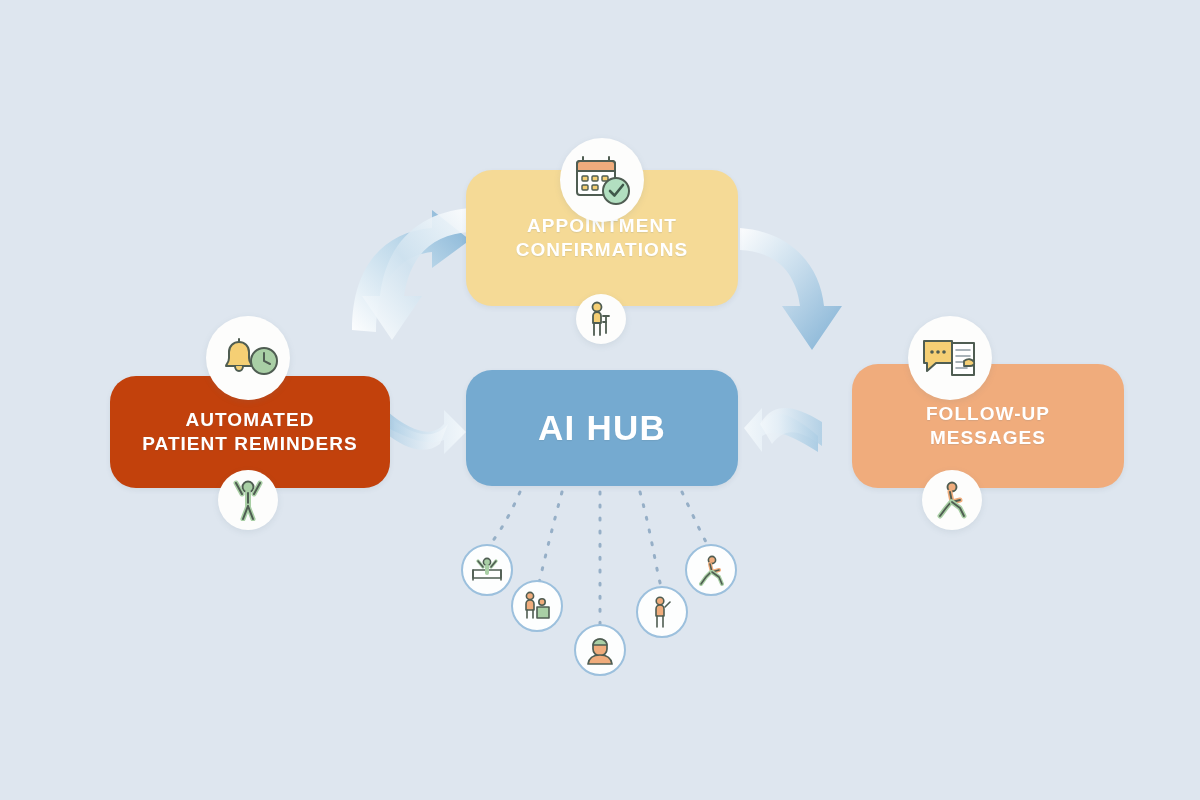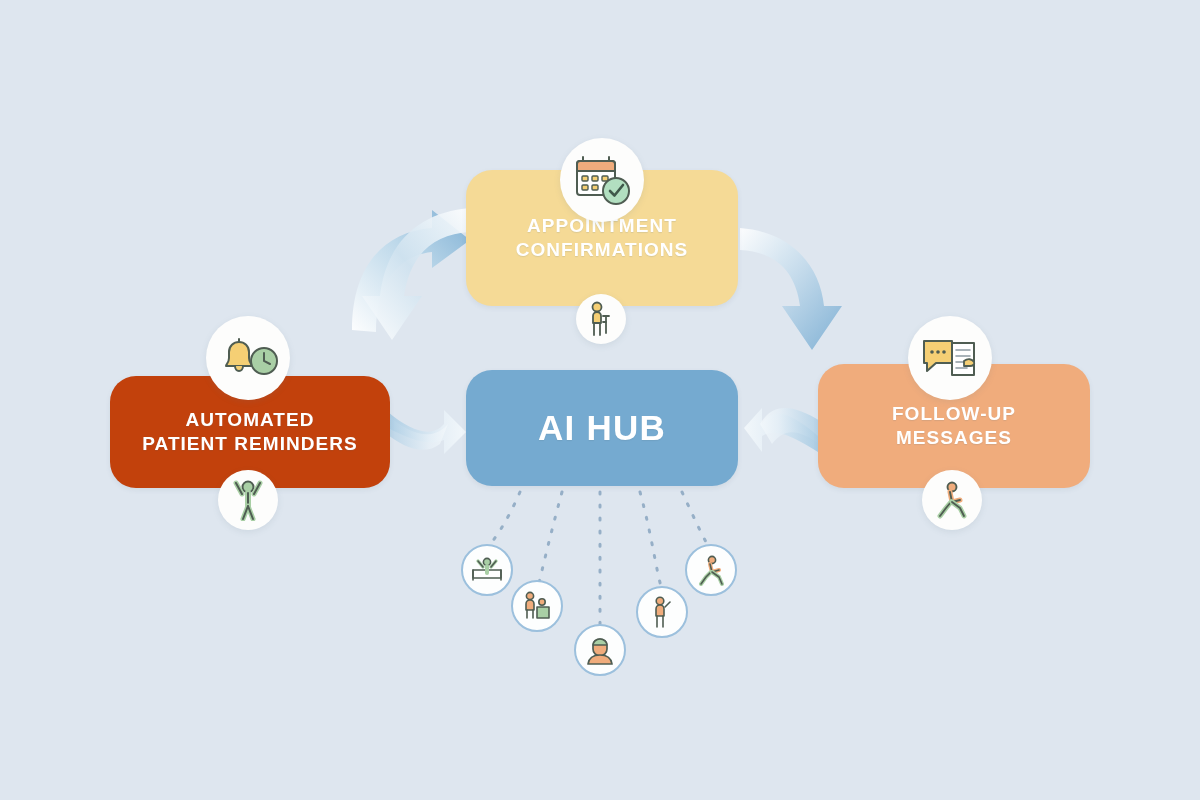--- a/index.html
+++ b/index.html
@@ -33,21 +33,21 @@
     font-weight:bold;
     letter-spacing:.055em;
     line-height:1.26;
     text-shadow:0 1px 1px rgba(90,110,130,.16);
     padding:0 14px;
     white-space:pre-line;
   }
   #node-reminders { left:110px; top:376px; width:280px; height:112px; background:#a9cfa5; }
   #node-appointments { left:466px; top:170px; width:272px; height:136px; background:#f5da96; }
   #node-hub { left:466px; top:370px; width:272px; height:116px; background:#75aad0; }
-  #node-followup { left:818px; top:364px; width:272px; height:124px; background:#f0ac7c; }
+  #node-followup { left:852px; top:364px; width:272px; height:124px; background:#f0ac7c; }
 
   #node-reminders .label,
   #node-appointments .label,
   #node-followup .label { font-size:19px; }
   #node-hub .label { font-size:35px; letter-spacing:.035em; }
 
   
   .badge {
     position:absolute;
     border-radius:50%;

